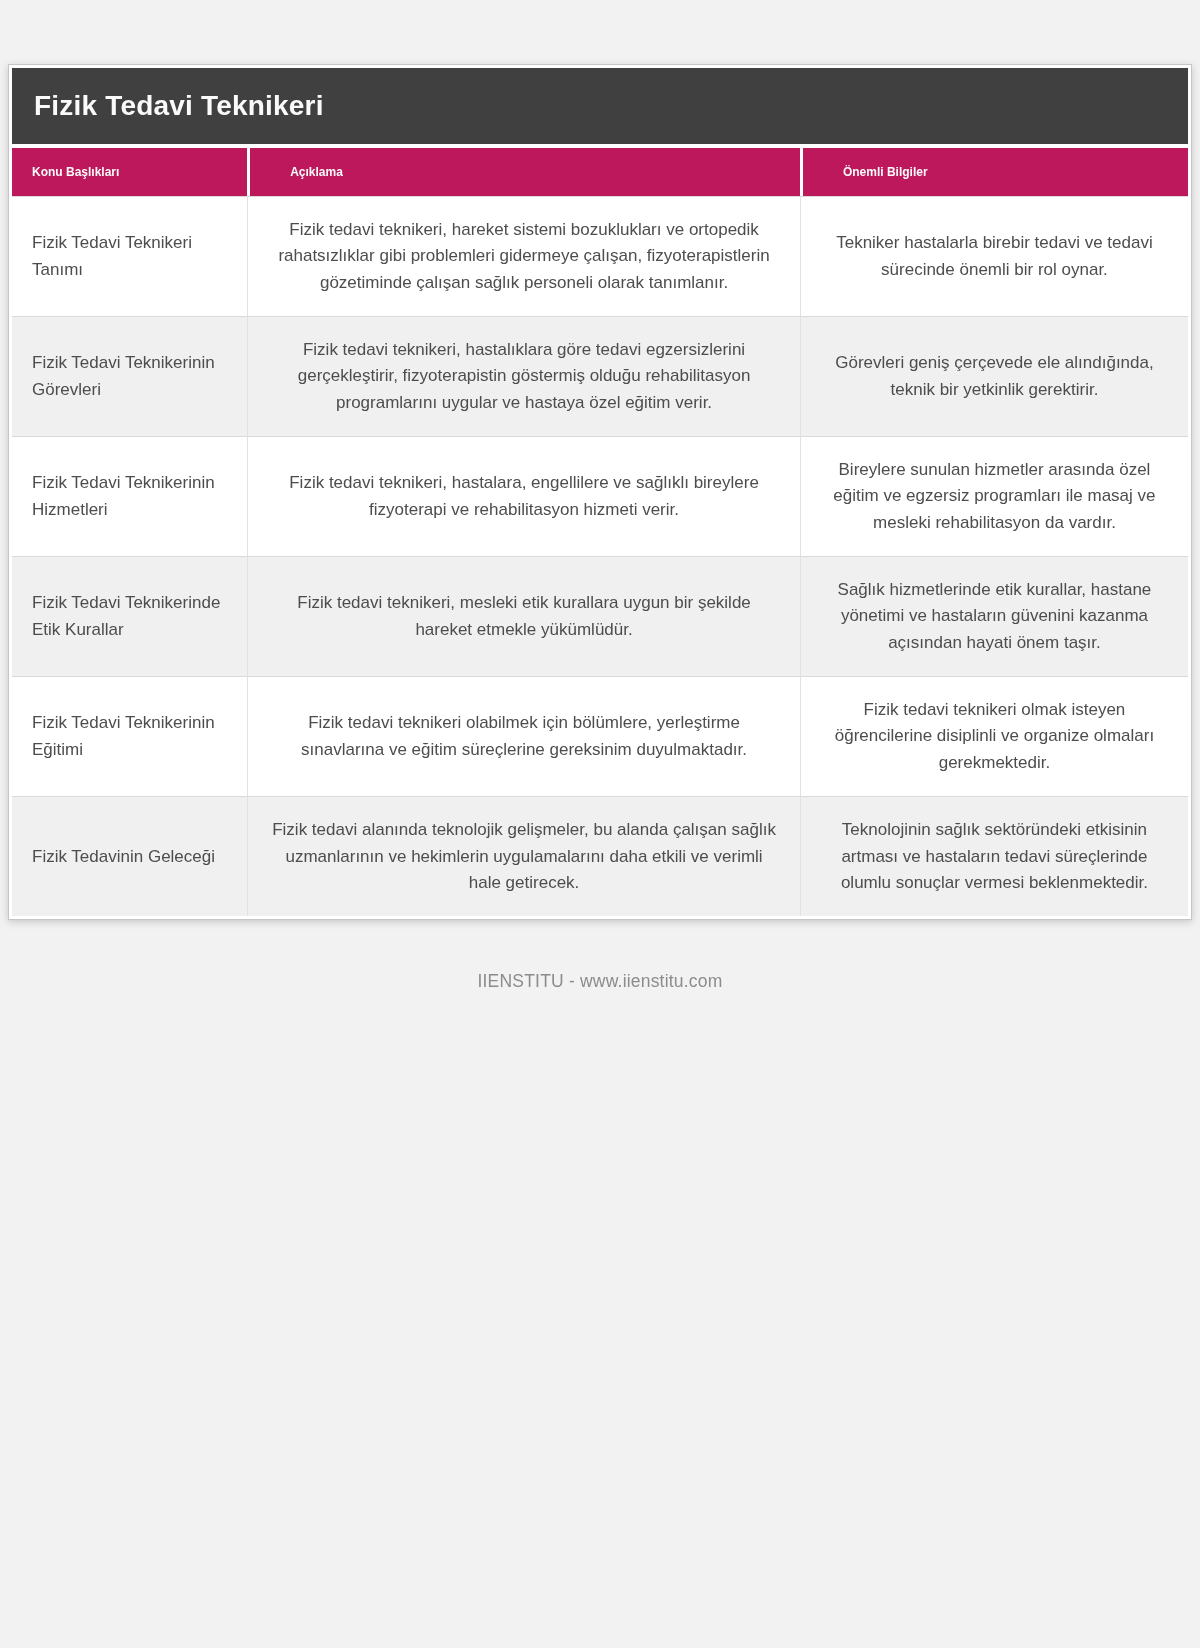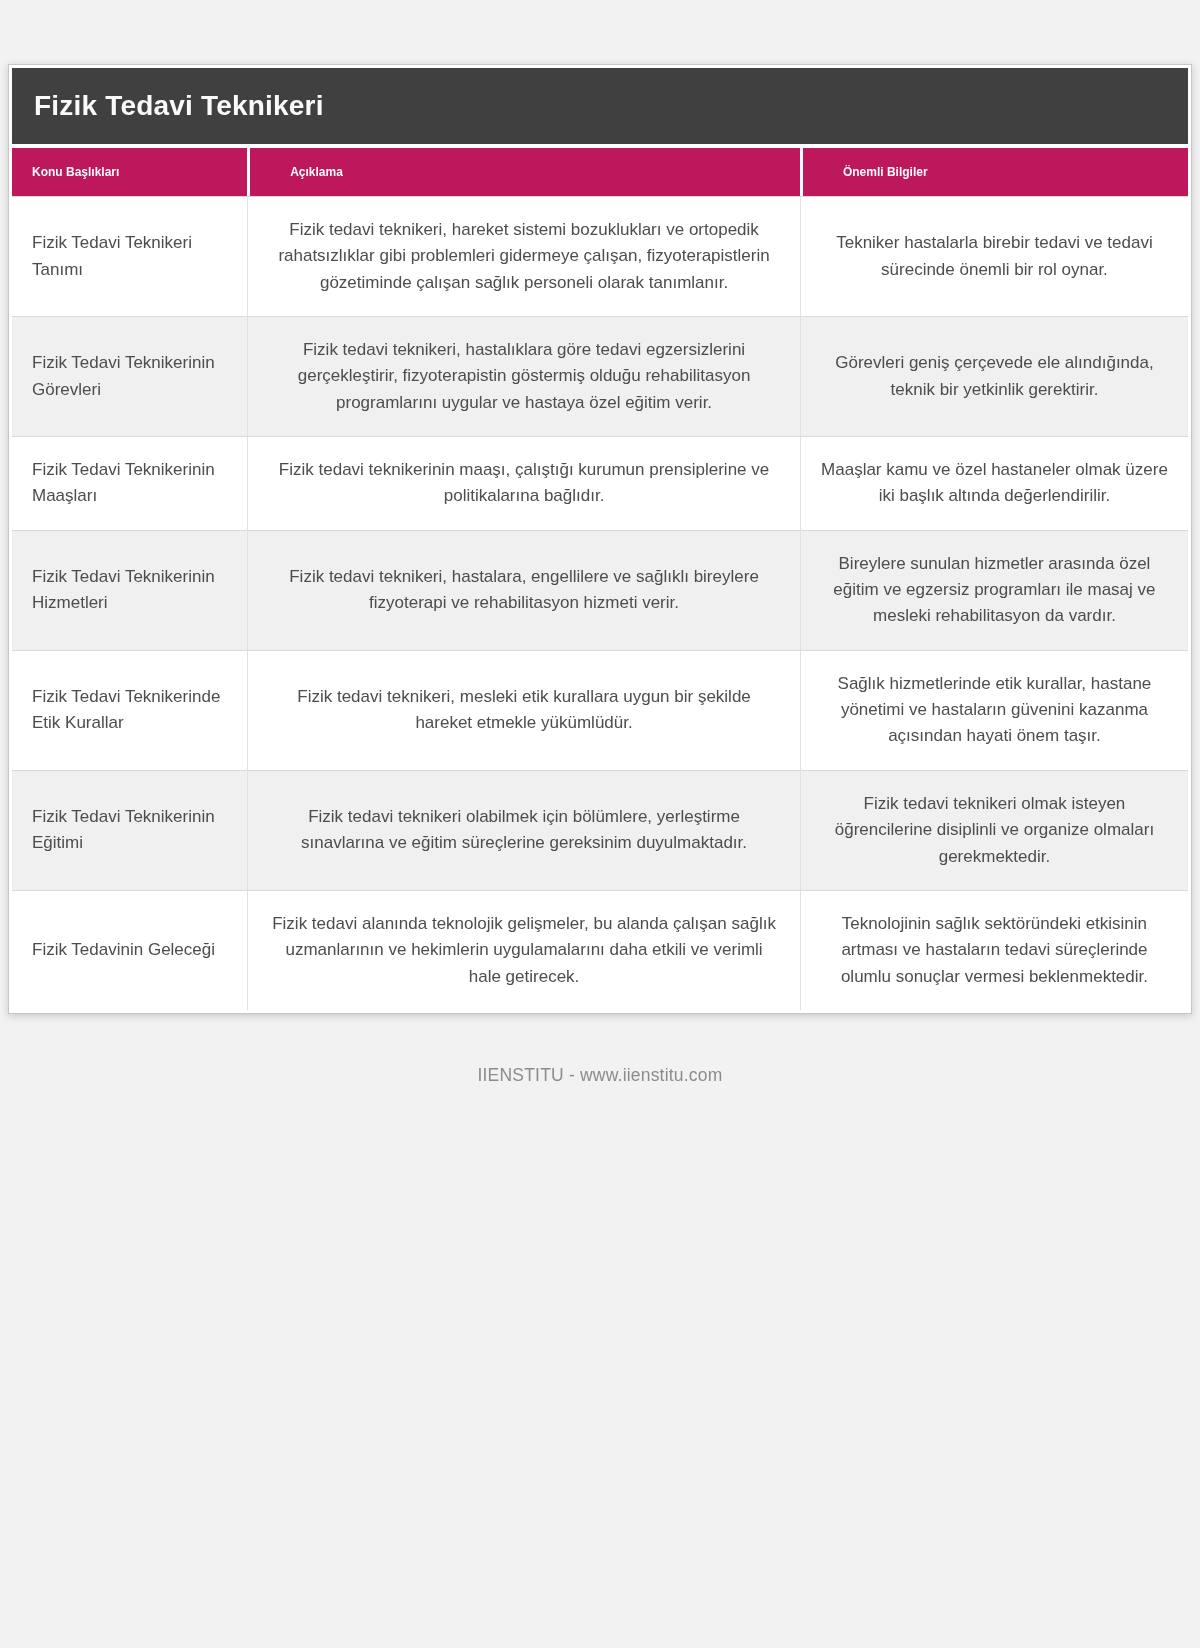--- a/index.html
+++ b/index.html
@@ -93,25 +93,20 @@
         <td>Fizik Tedavi Teknikeri Tanımı</td>
         <td>Fizik tedavi teknikeri, hareket sistemi bozuklukları ve ortopedik rahatsızlıklar gibi problemleri gidermeye çalışan, fizyoterapistlerin gözetiminde çalışan sağlık personeli olarak tanımlanır.</td>
         <td>Tekniker hastalarla birebir tedavi ve tedavi sürecinde önemli bir rol oynar.</td>
       </tr>
       <tr>
         <td>Fizik Tedavi Teknikerinin Görevleri</td>
         <td>Fizik tedavi teknikeri, hastalıklara göre tedavi egzersizlerini gerçekleştirir, fizyoterapistin göstermiş olduğu rehabilitasyon programlarını uygular ve hastaya özel eğitim verir.</td>
         <td>Görevleri geniş çerçevede ele alındığında, teknik bir yetkinlik gerektirir.</td>
       </tr>
       <tr>
-        <td>Fizik Tedavi Teknikerinin Maaşları</td>
-        <td>Fizik tedavi teknikerinin maaşı, çalıştığı kurumun prensiplerine ve politikalarına bağlıdır.</td>
-        <td>Maaşlar kamu ve özel hastaneler olmak üzere iki başlık altında değerlendirilir.</td>
-      </tr>
-      <tr>
         <td>Fizik Tedavi Teknikerinin Hizmetleri</td>
         <td>Fizik tedavi teknikeri, hastalara, engellilere ve sağlıklı bireylere fizyoterapi ve rehabilitasyon hizmeti verir.</td>
         <td>Bireylere sunulan hizmetler arasında özel eğitim ve egzersiz programları ile masaj ve mesleki rehabilitasyon da vardır.</td>
       </tr>
       <tr>
         <td>Fizik Tedavi Teknikerinde Etik Kurallar</td>
         <td>Fizik tedavi teknikeri, mesleki etik kurallara uygun bir şekilde hareket etmekle yükümlüdür.</td>
         <td>Sağlık hizmetlerinde etik kurallar, hastane yönetimi ve hastaların güvenini kazanma açısından hayati önem taşır.</td>
       </tr>
       <tr>

